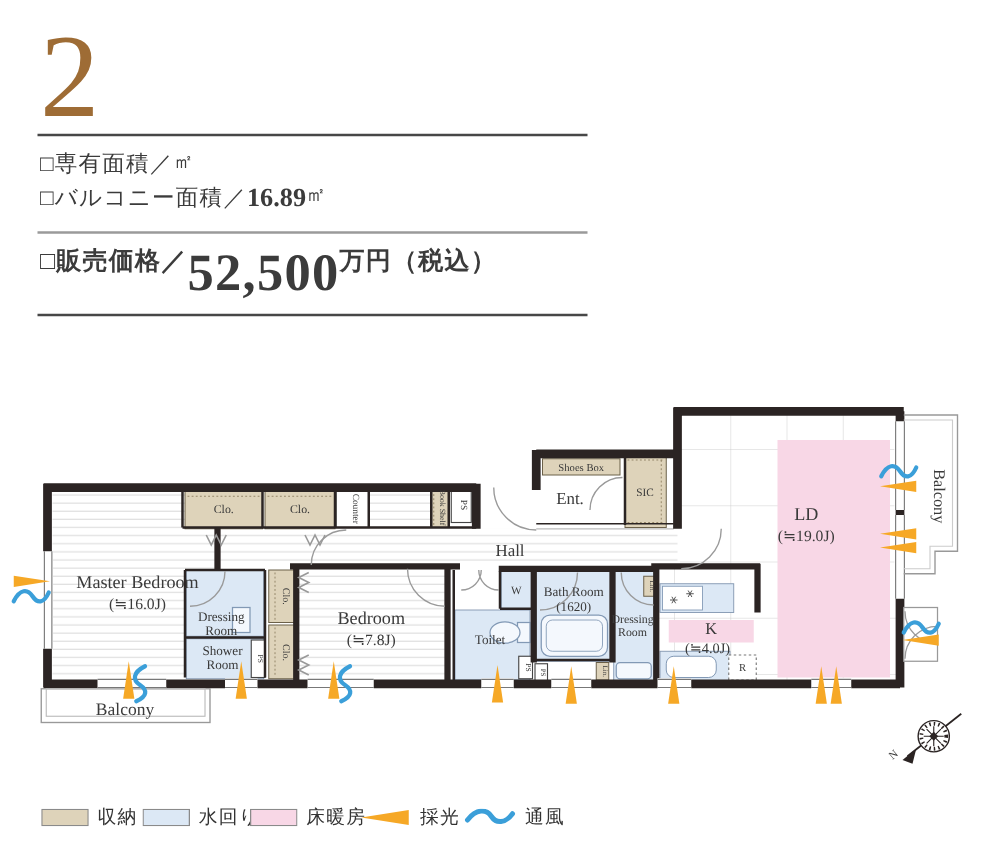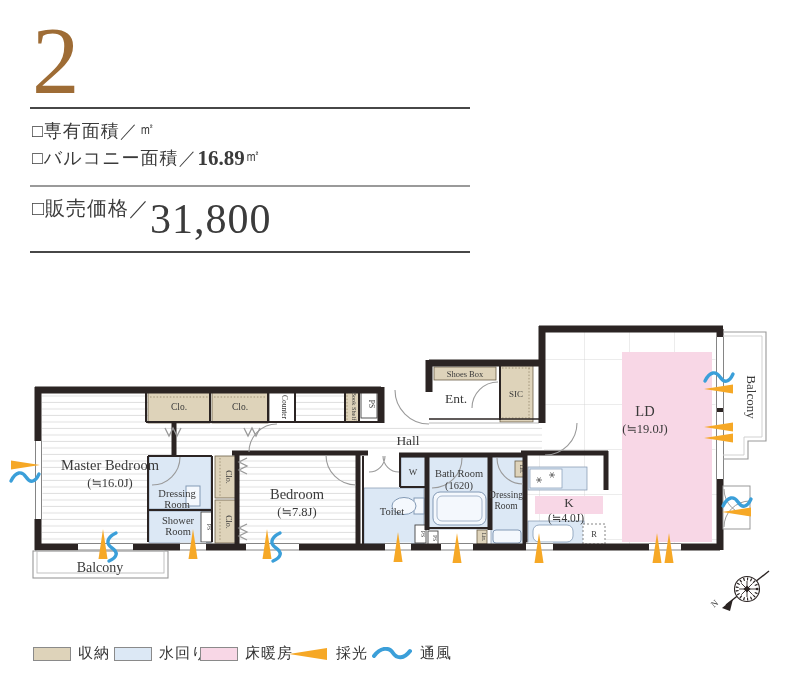--- a/index.html
+++ b/index.html
@@ -13,21 +13,21 @@
   .rule-dark{height:2px;background:#474747;margin-top:2px;}
   .rule-gray{height:2px;background:#9a9a9a;margin-top:14px;}
   .rule-dark2{height:2px;background:#474747;margin-top:8px;}
   .stat-row{display:flex;align-items:flex-start;}
   .stat1{margin-top:10px;}
   .s-label{font-size:18px;letter-spacing:1px;}
   .s-big{font-size:34px;letter-spacing:1px;}
   .s-unit{font-size:16px;}
   .stat2{margin-top:3px;}
   .s-mid{font-size:21px;font-weight:bold;}
-  .price-row{margin-top:8px;}
+  .price-row{margin-top:8px;font-weight:bold;}
   .p-label{font-size:20px;letter-spacing:1px;}
   .p-big{font-size:42px;letter-spacing:1px;}
   .p-suffix{font-size:20px;letter-spacing:1px;}
   svg text{font-family:"Liberation Serif",serif;fill:#3a3a3a;}
   .plan-svg{position:absolute;left:0;top:315px;}
   .legend{position:absolute;left:0;top:644px;width:672px;height:22px;}
   .lg{position:absolute;display:flex;align-items:center;}
   .lg-label{font-size:15px;margin-left:7px;color:#333;letter-spacing:1px;}
 </style>
 </head>
@@ -45,21 +45,22 @@
       <span class="s-unit">㎡</span>
     </div>
     <div class="stat-row stat2">
       <span class="s-label">□バルコニー面積／</span>
       <span class="s-mid">16.89</span>
       <span class="s-unit">㎡</span>
     </div>
     <div class="rule rule-gray"></div>
     <div class="stat-row price-row">
       <span class="p-label">□販売価格／</span>
-      <span class="p-big">31,800</span>
+      <span class="p-big">52,500</span>
+      <span class="p-suffix">万円（税込）</span>
     </div>
     <div class="rule rule-dark2"></div>
   </div>
 
   <svg class="plan-svg" width="788" height="312" viewBox="0 315 788 312">
     <defs>
       <pattern id="stripes" width="10" height="6.5" patternUnits="userSpaceOnUse">
         <rect width="10" height="6.5" fill="#ffffff"></rect>
         <line x1="0" y1="6" x2="10" y2="6" stroke="#e0e0e0" stroke-width="1"></line>
       </pattern>

